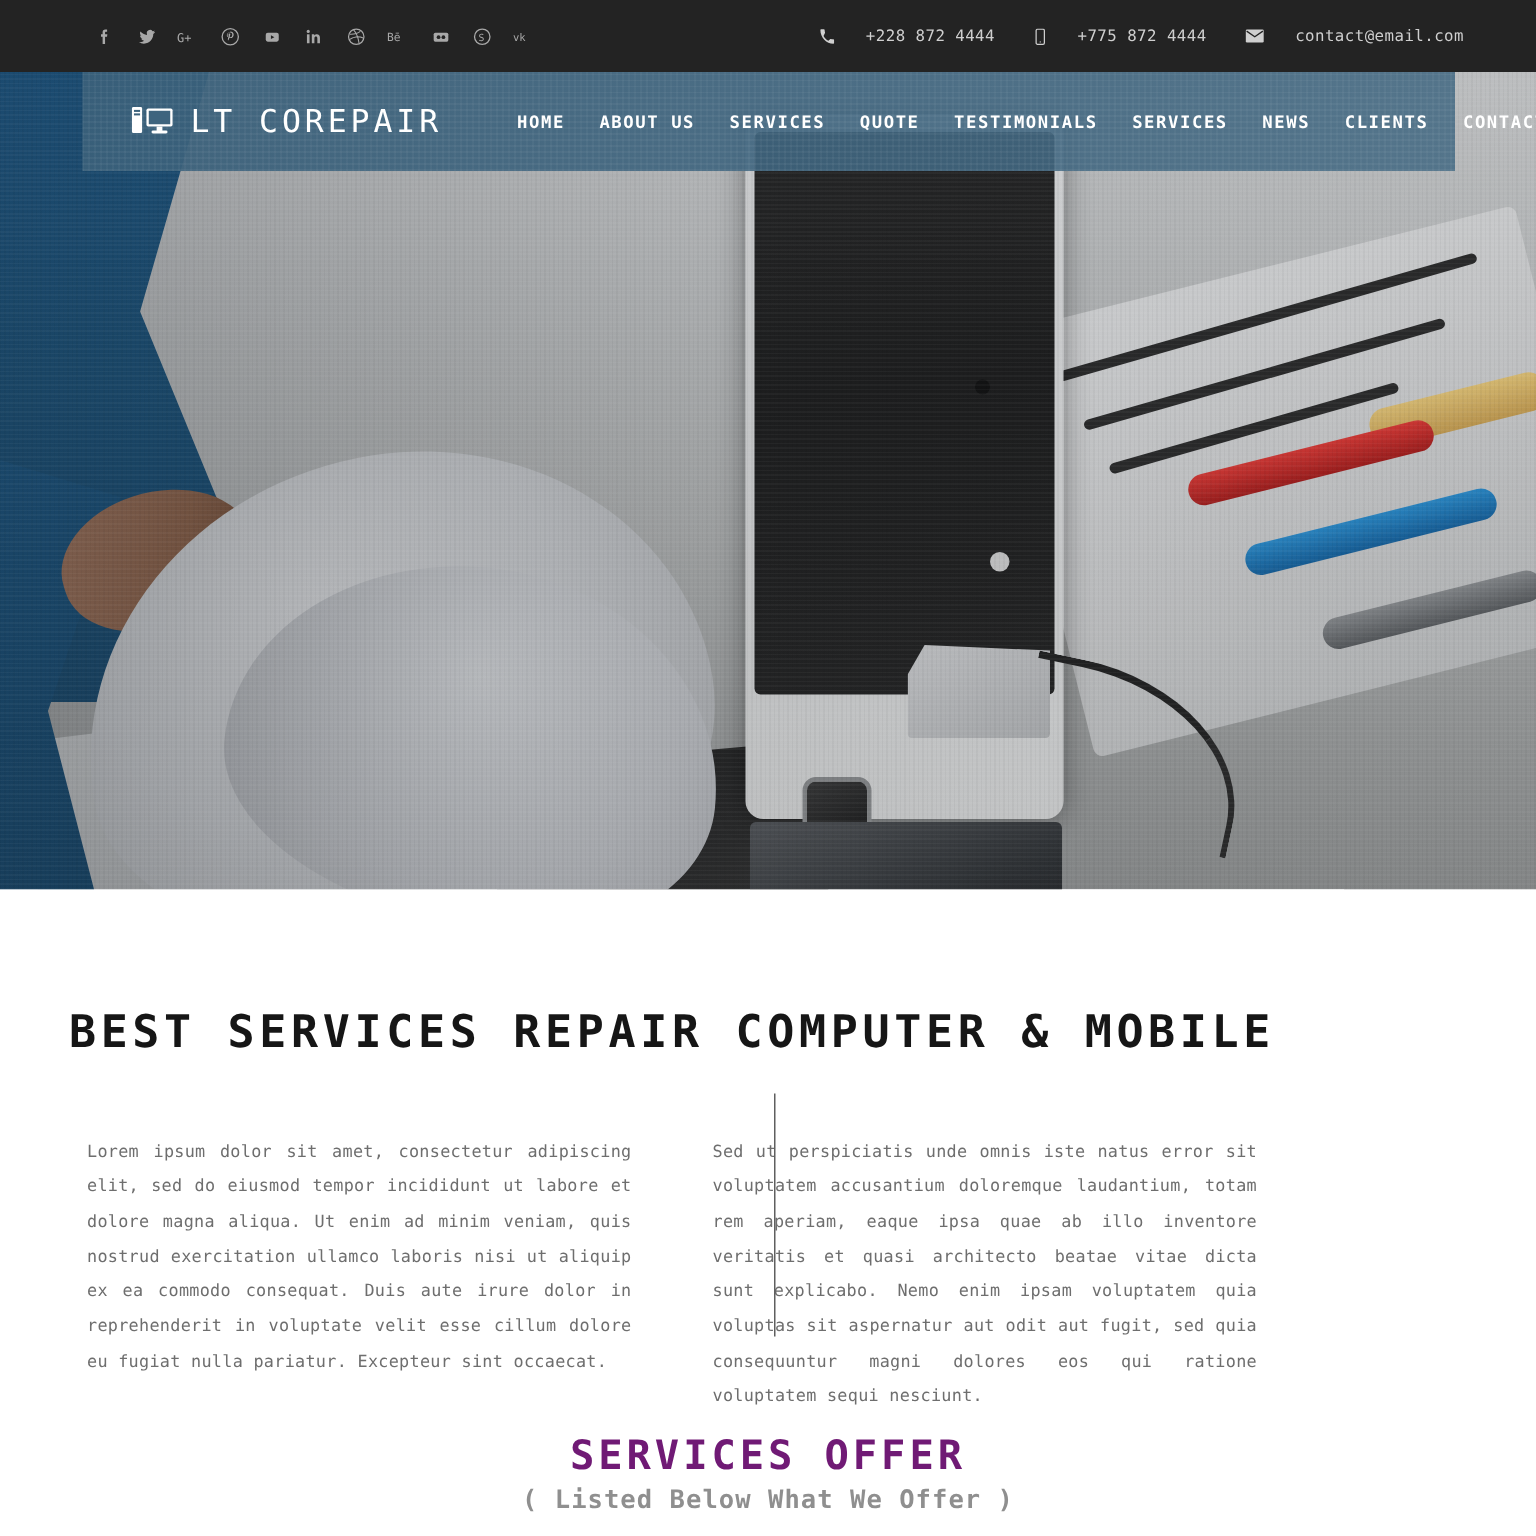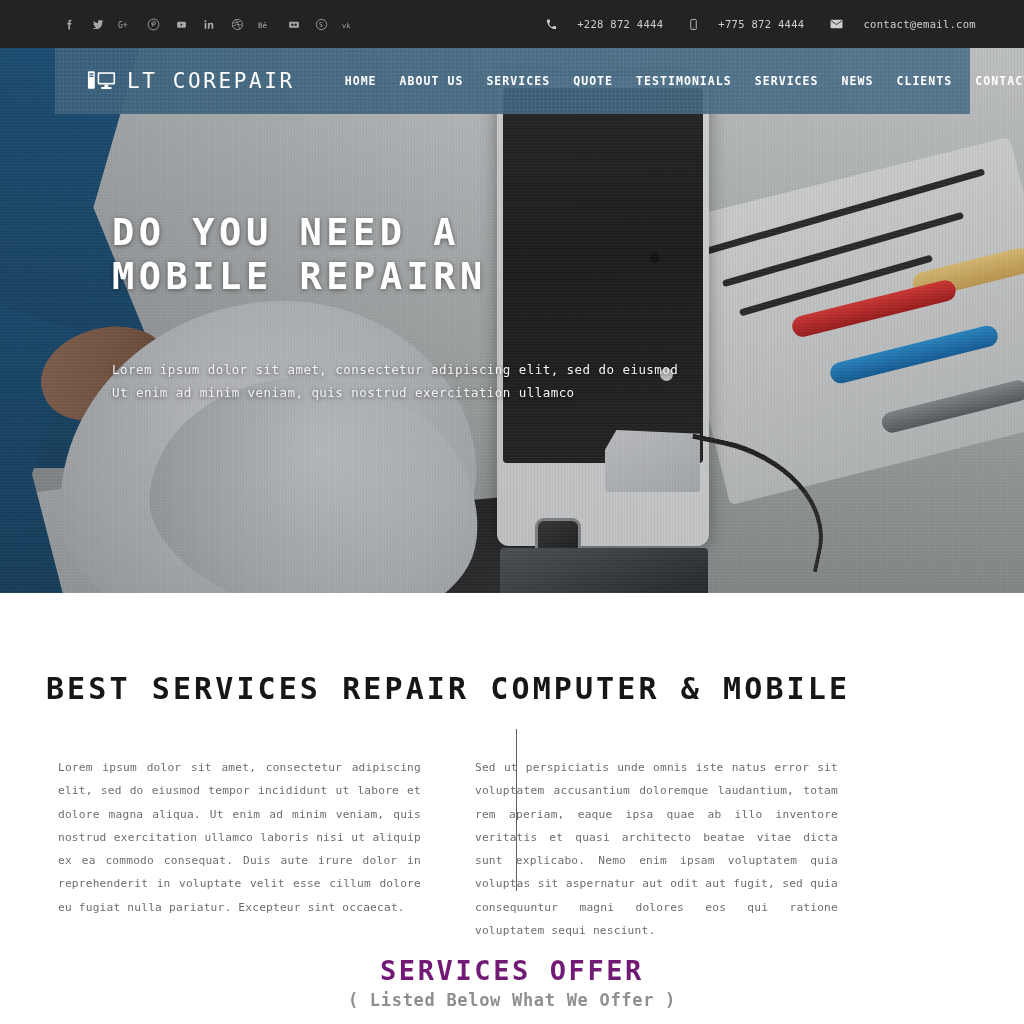--- a/index.html
+++ b/index.html
@@ -361,30 +361,20 @@
     <div class="bg-phone-dot1"></div>
     <div class="bg-phone-dot2"></div>
     <div class="bg-phone-shield"></div>
     <div class="bg-phone-home"></div>
     <div class="bg-phone-btm"></div>
     <div class="bg-tweezer"></div>
     <div class="hero-tint"></div>
     <div class="hero-noise"></div>
   </div>
 
-  <div class="hero-copy">
-    <div class="hero-title">
-      <div>DO YOU NEED A</div>
-      <div>MOBILE REPAIRN</div>
-    </div>
-    <div class="hero-sub">
-      <div>Lorem ipsum dolor sit amet, consectetur adipiscing elit, sed do eiusmod</div>
-      <div>Ut enim ad minim veniam, quis nostrud exercitation ullamco</div>
-    </div>
-  </div>
 </div>
 
 <div class="navbar" style="top:48px">
   <div class="brand">
     <svg class="brand-ico" width="29" height="24" viewBox="0 0 30 24">
       <rect x="1" y="2" width="7" height="18" rx="1" fill="#ffffff"></rect>
       <rect x="2.4" y="4" width="4.2" height="1.4" fill="#3e647e"></rect>
       <rect x="2.4" y="6.4" width="4.2" height="1.4" fill="#3e647e"></rect>
       <rect x="11" y="3" width="18" height="12.5" rx="1.2" fill="#ffffff"></rect>
       <rect x="12.6" y="4.6" width="14.8" height="9.3" fill="#3e647e"></rect>

